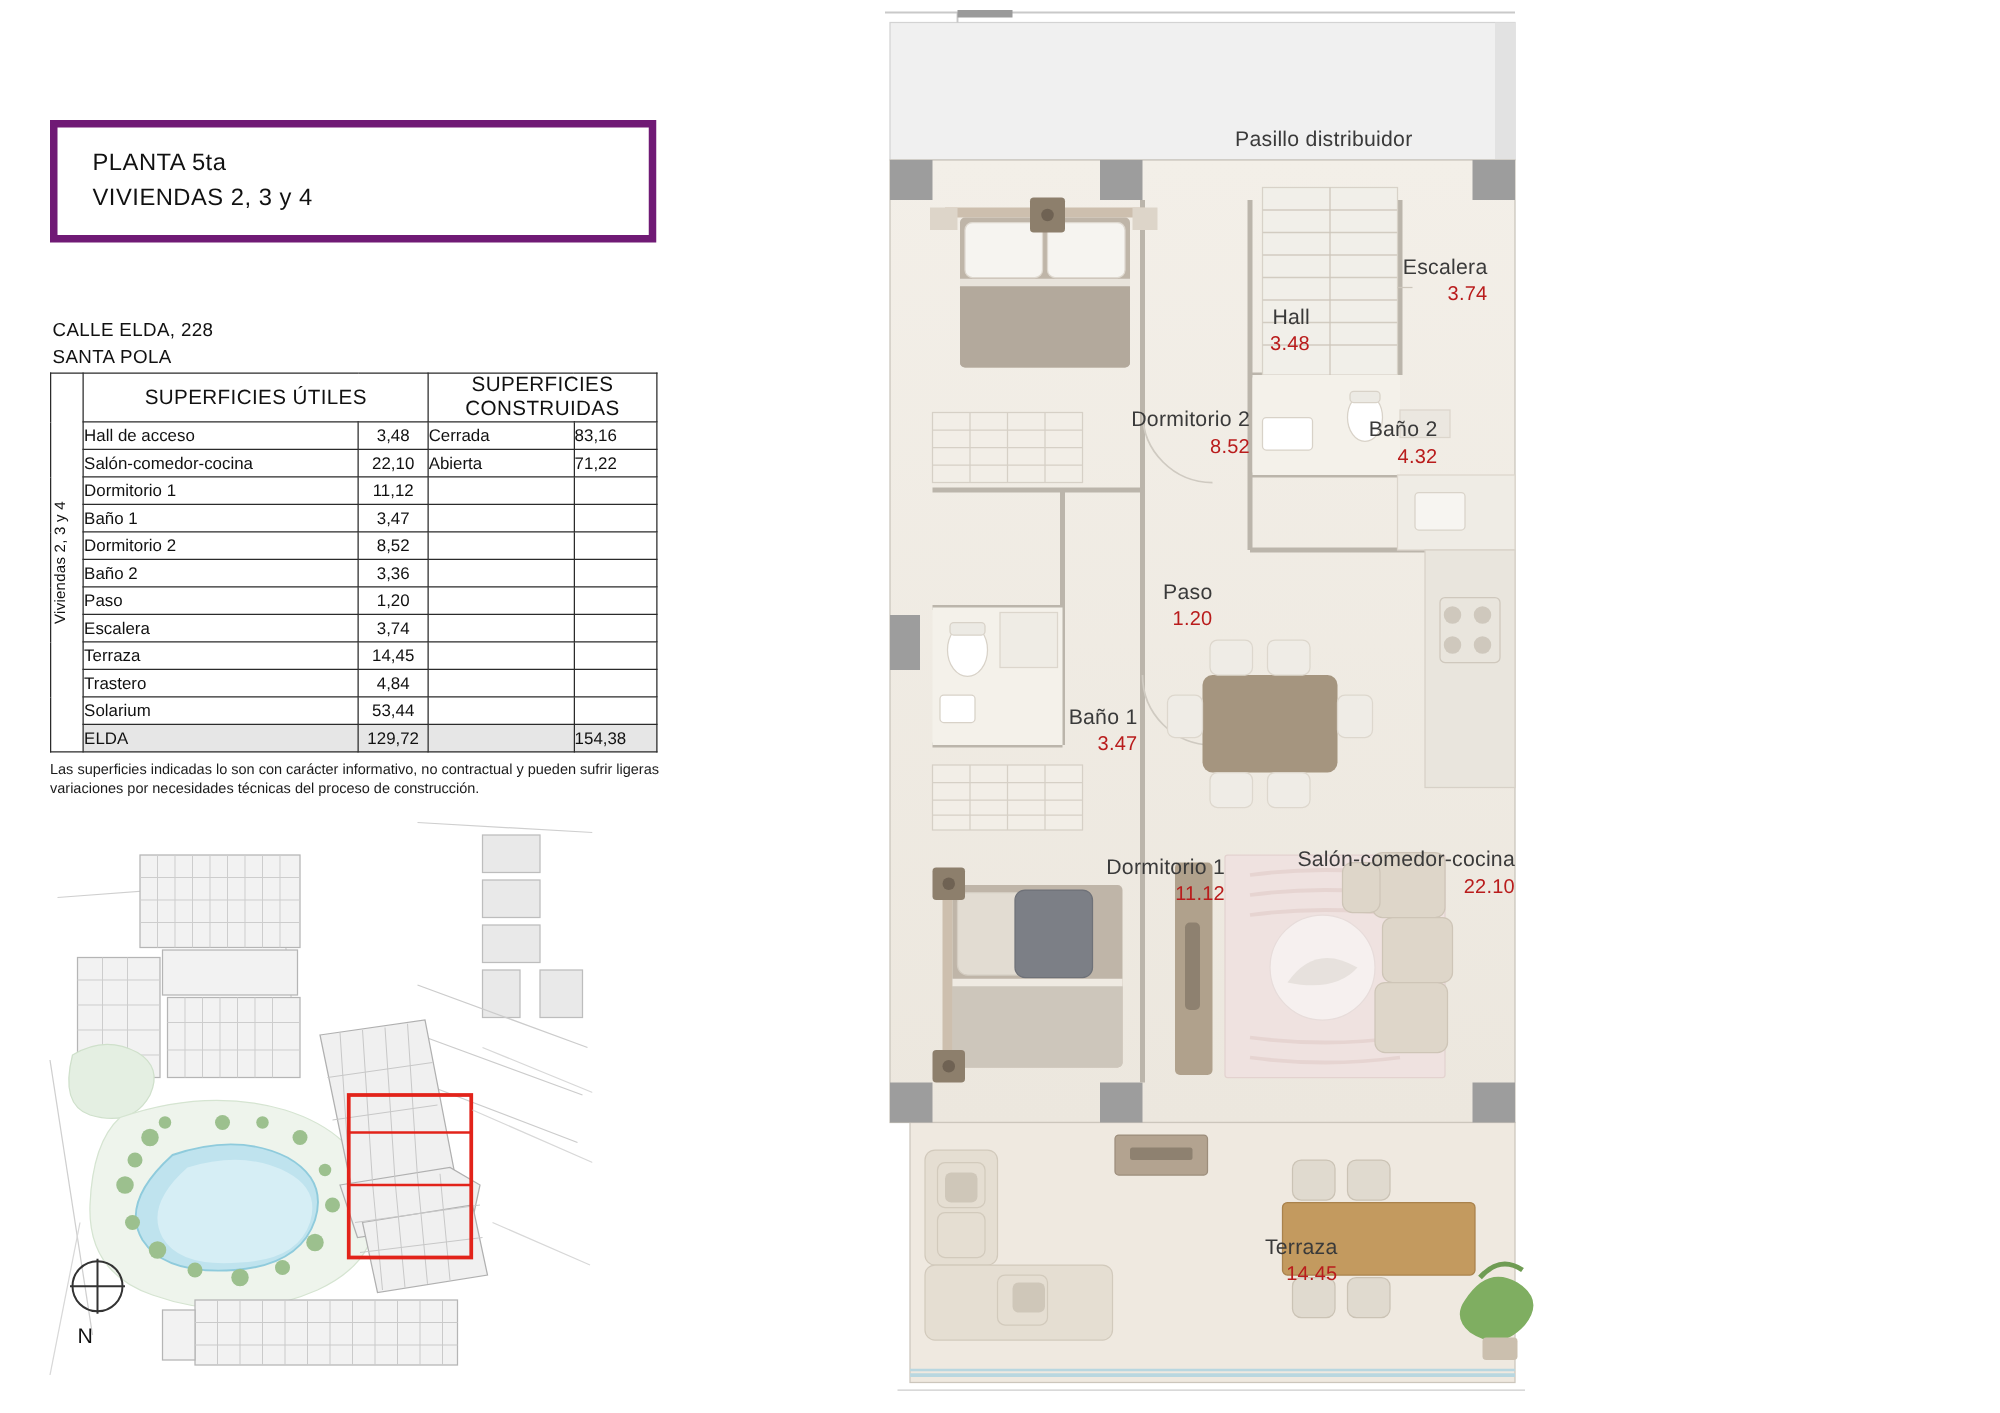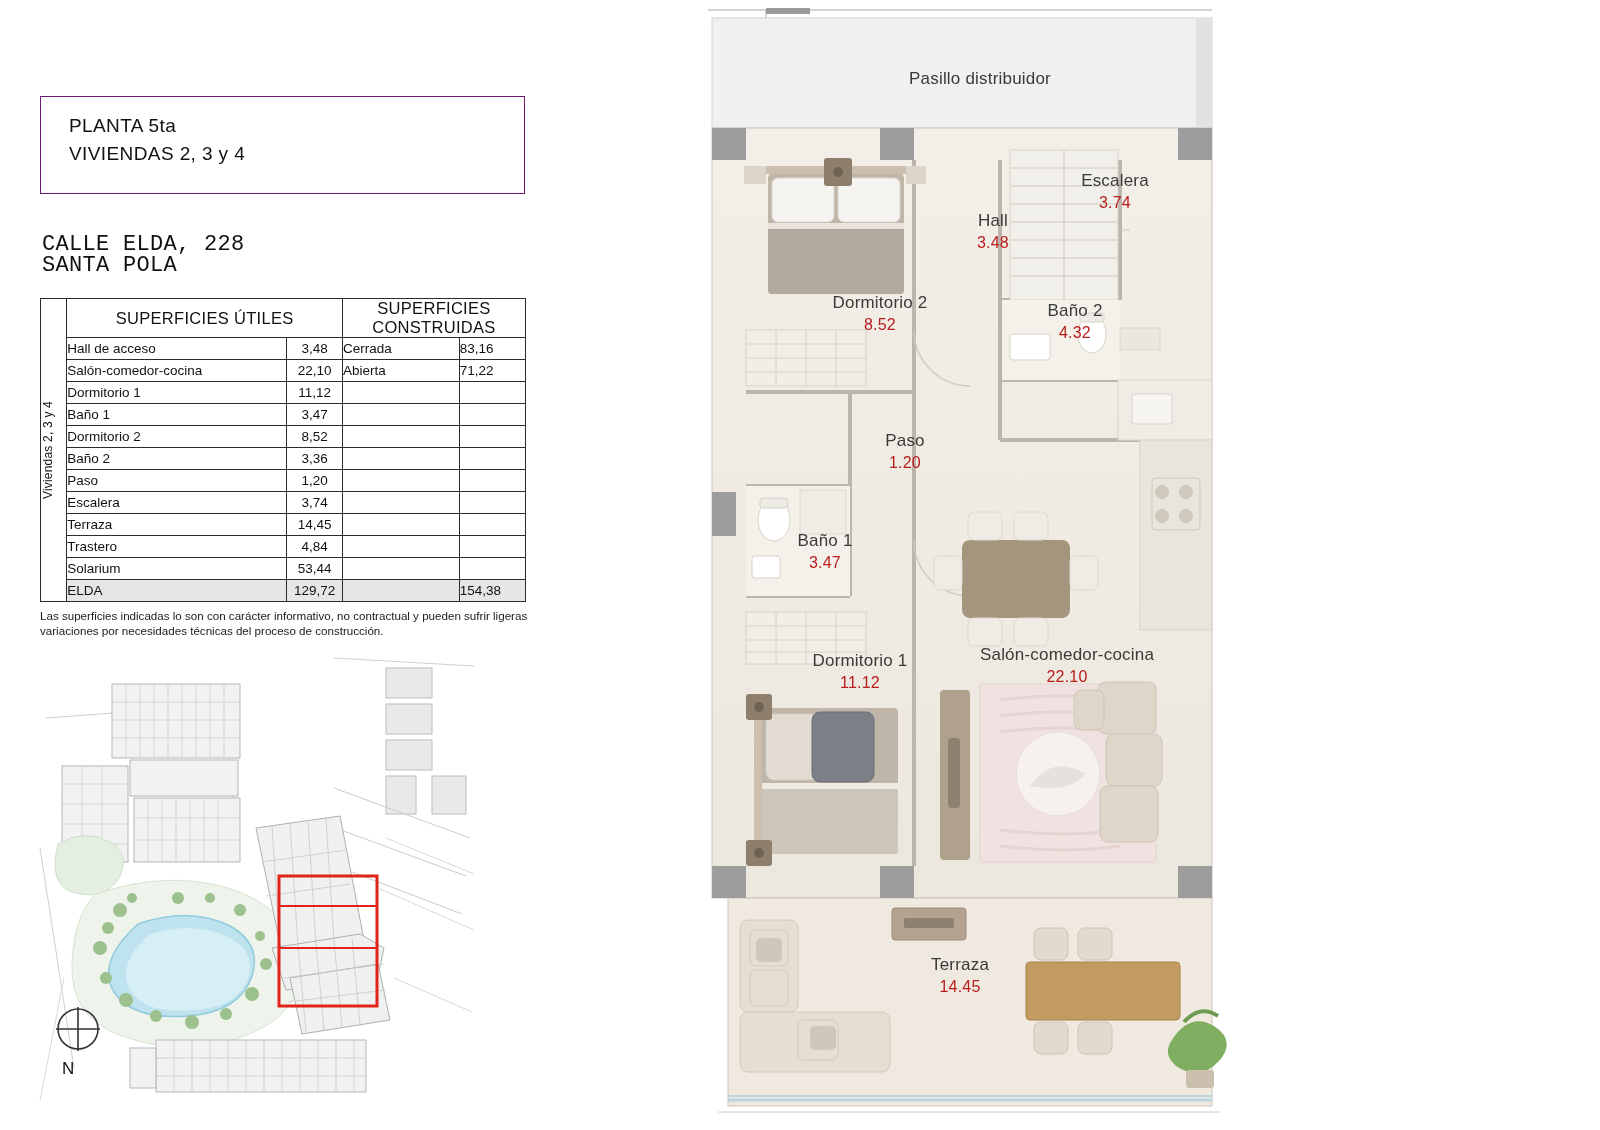--- a/index.html
+++ b/index.html
@@ -20,41 +20,40 @@
   #left-panel {
     position: absolute;
     left: 0; top: 0;
     width: 660px; height: 1130px;
   }
 
   #title-box {
     position: absolute;
     left: 40px; top: 96px;
     width: 485px; height: 98px;
-    border: 1px solid #701a75;
+    border: 6px solid #701a75;
     box-sizing: border-box;
   }
   #title-box .line {
     position: absolute;
     left: 28px;
     font-size: 19px;
     letter-spacing: 0.4px;
     color: #111;
   }
   #title-line-1 { top: 18px; }
   #title-line-2 { top: 46px; }
 
   #address {
     position: absolute;
-    left: 42px; top: 234px;
-    font-size: 22px;
+    left: 42px; top: 254px;
+    font-size: 15px;
     line-height: 21px;
     color: #111;
     letter-spacing: 0.3px;
-    font-family: Liberation Mono, monospace;
   }
 
   
   #surface-table-wrap {
     position: absolute;
     left: 40px; top: 298px;
     width: 486px;
   }
   table.surfaces {
     border-collapse: collapse;
@@ -126,26 +125,27 @@
   
   #floor-plan {
     position: absolute;
     left: 700px; top: 0;
     width: 560px; height: 1130px;
   }
   #floor-plan svg { display:block; }
 
   .fp-label {
     position: absolute;
-    text-align: center;
+    text-align: right;
     color: #3a3a3a;
     font-size: 17px;
     line-height: 22px;
     letter-spacing: 0.2px;
     pointer-events: none;
+    margin-top: 33px;
   }
   .fp-label .num {
     display: block;
     font-size: 16px;
     color: #b91c1c;
   }
 </style>
 </head>
 <body>
 

